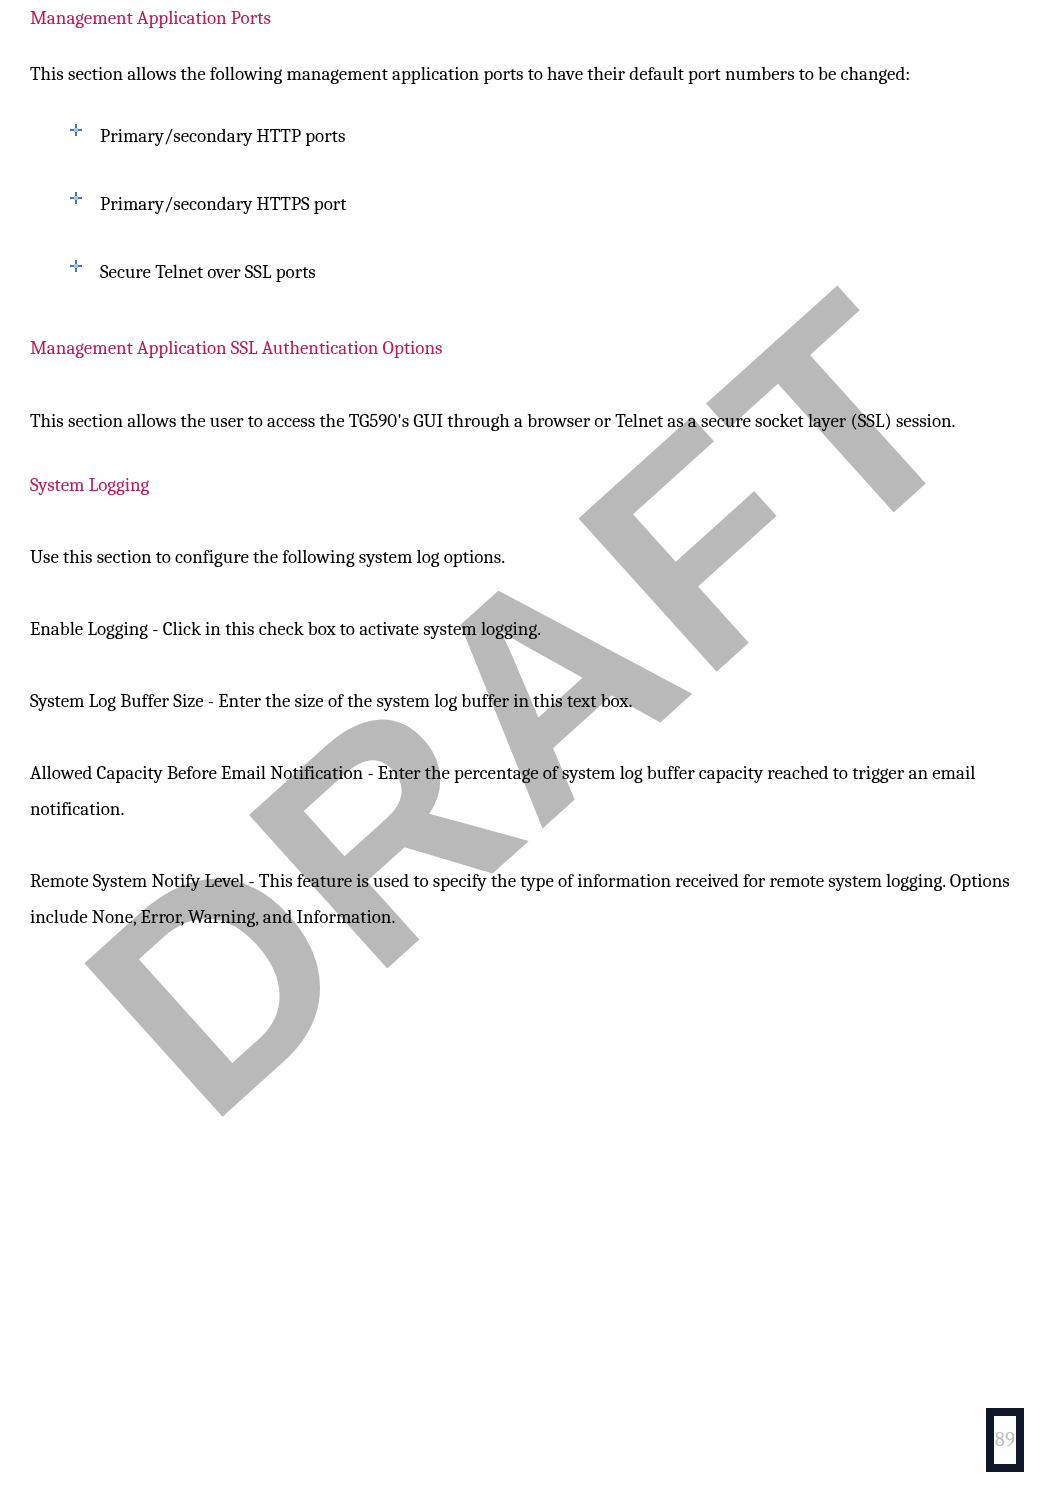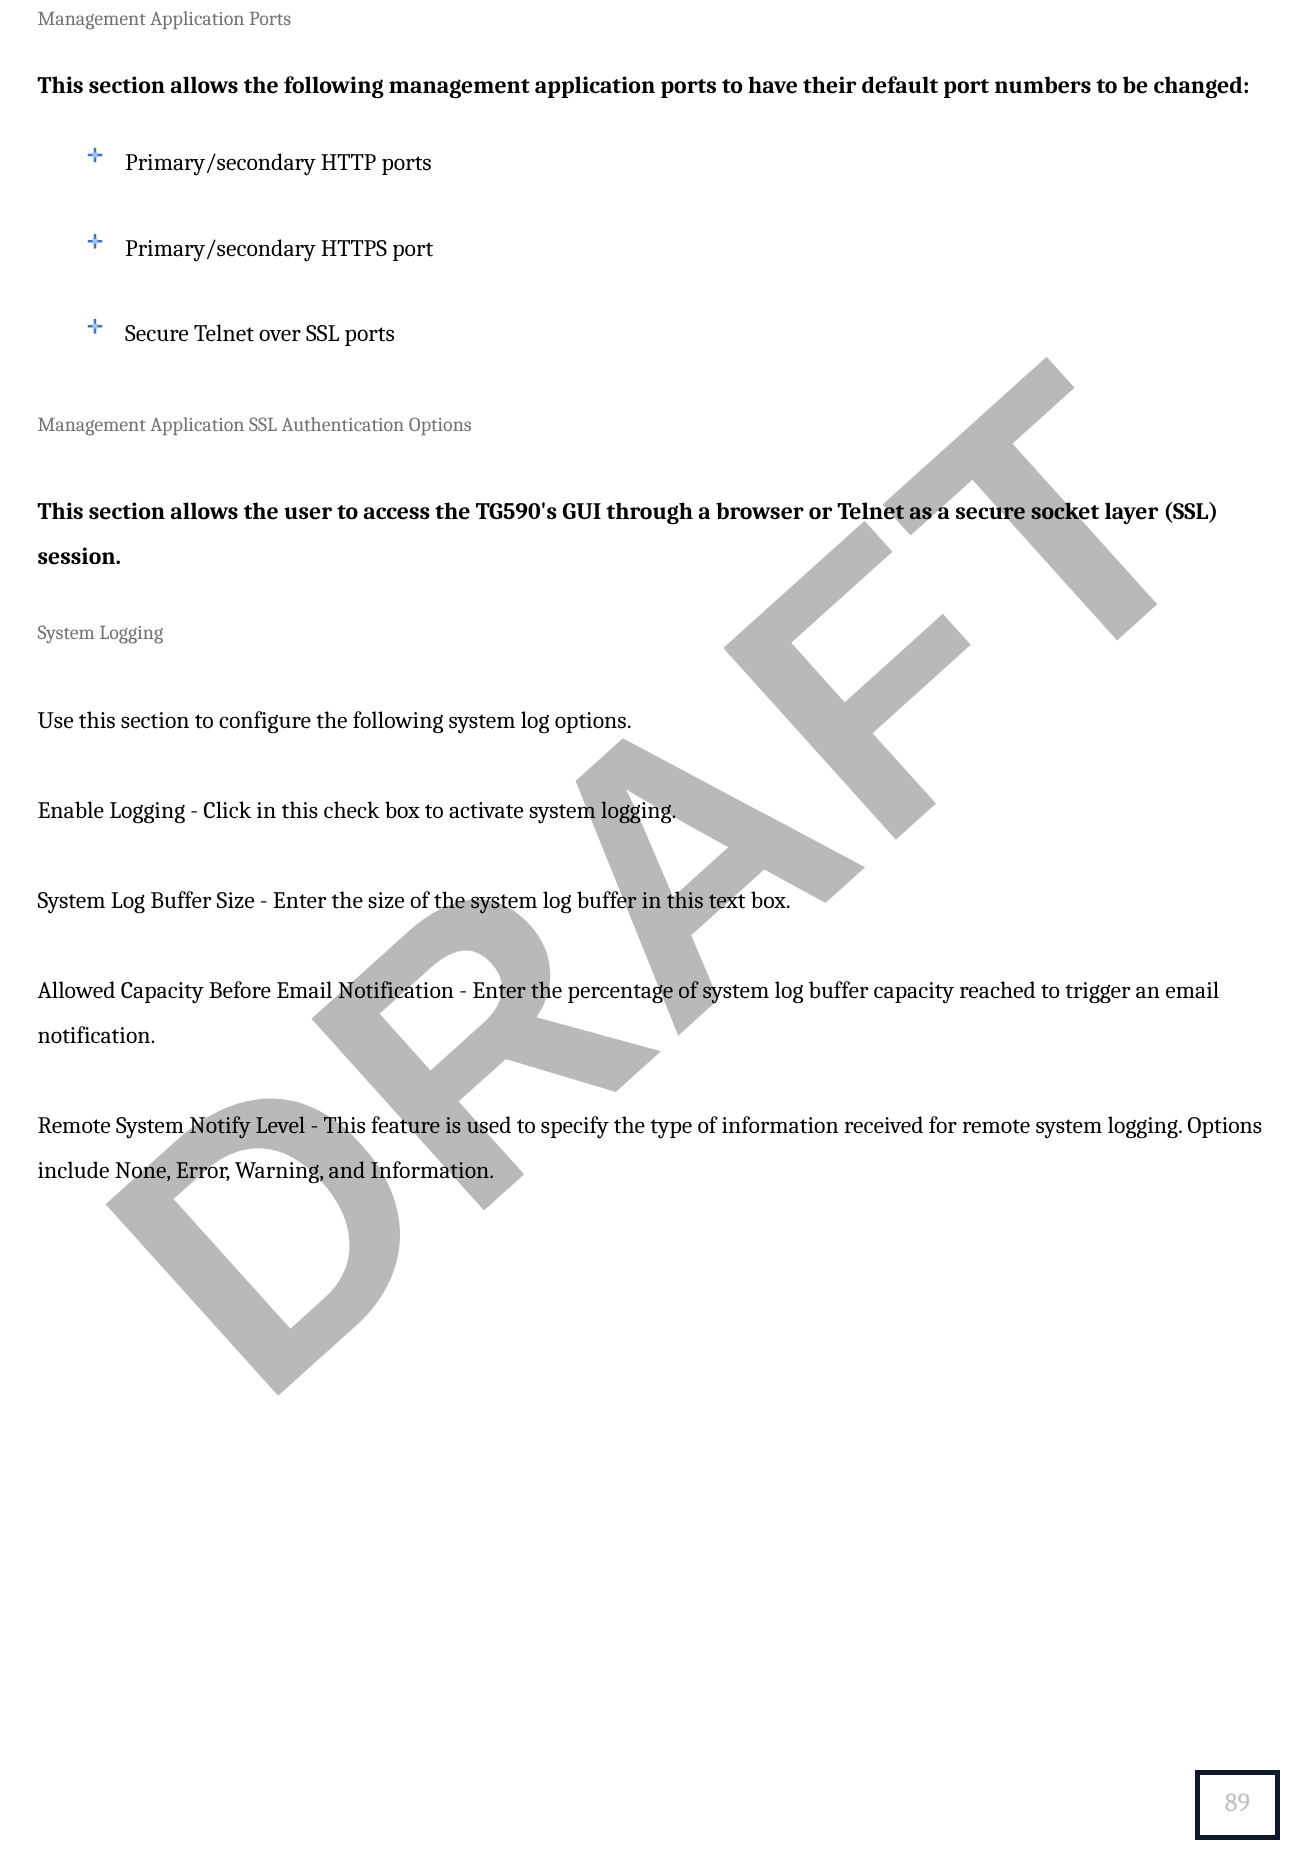--- a/index.html
+++ b/index.html
@@ -31,27 +31,26 @@
       font-weight: bold;
       color: #808080;
       opacity: 0.55;
       z-index: 1;
       font-family: Arial, sans-serif;
       letter-spacing: 5px;
       pointer-events: none;
       white-space: nowrap;
     }
     .red-heading {
-      color: #737373;
-      font-size: 16px;
+      color: #be185d;
+      font-size: 19px;
       margin-bottom: 20px;
     }
     .body-text {
       margin-bottom: 20px;
-      font-weight: bold;
     }
     .bullet-list {
       list-style: none;
       padding-left: 40px;
       margin-top: 26px;
       margin-bottom: 40px;
     }
     .bullet-list li {
       position: relative;
       padding-left: 30px;
@@ -71,22 +70,22 @@
       margin-bottom: 2px;
     }
     .para {
       margin-bottom: 28px;
       margin-top: 36px;
     }
     .page-number-box {
       position: absolute;
       bottom: 28px;
       right: 25px;
-      border: 4px solid #0f172a;
-      padding: 4px 20px;
+      border: 8px solid #0f172a;
+      padding: 4px 1px;
       color: #BFBFBF;
       font-size: 21px;
       font-family: Cambria, Georgia, serif;
     }
   </style>
 </head>
 <body>
 
 <div class="watermark">DRAFT</div>
 

